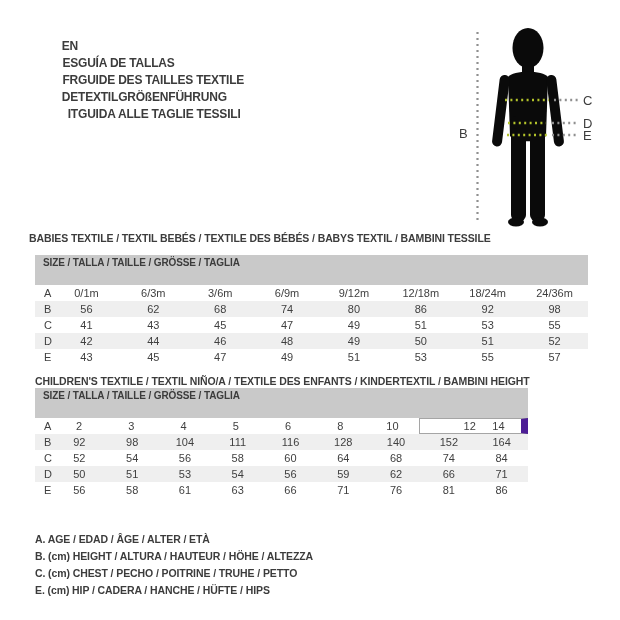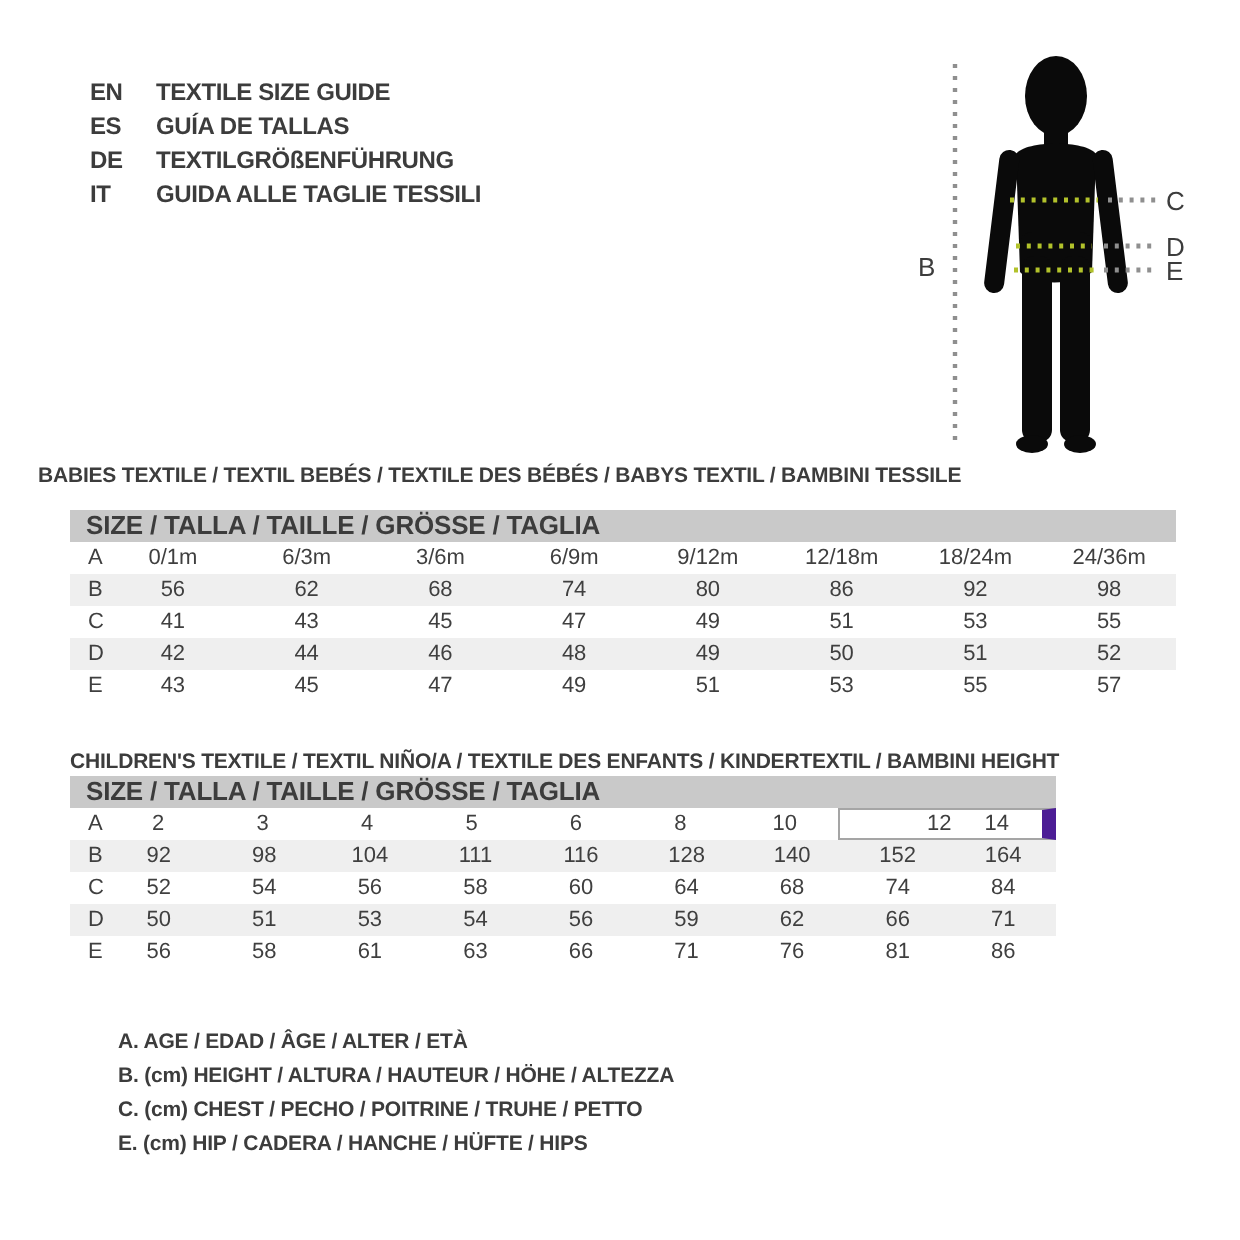--- a/index.html
+++ b/index.html
@@ -7,62 +7,65 @@
     width:620px;height:620px;background:#ffffff;
     font-family:"Liberation Sans", sans-serif;
     -webkit-font-smoothing:antialiased;
   }
   #canvas{position:relative;width:620px;height:620px;background:#ffffff;overflow:hidden;}
 
   
   .lang-block{position:absolute;left:45px;top:38px;font-size:12px;font-weight:bold;
               color:#3c3c3c;letter-spacing:-0.2px;}
   .lang-row{display:flex;height:17px;line-height:17px;white-space:nowrap;}
-  .lang-code{width:33px;}
+  .lang-code{width:33px;text-align:right;}
 
   
   .sec-title{position:absolute;font-size:10.5px;font-weight:bold;color:#3c3c3c;
              letter-spacing:-0.1px;white-space:nowrap;}
 
   
   .table{position:absolute;color:#3f3f3f;}
-  .size-bar{height:16px;line-height:16px;background:#c9c9c9;font-size:13px;font-weight:bold;
+  .size-bar{height:30px;line-height:16px;background:#c9c9c9;font-size:10px;font-weight:bold;
             padding-left:8px;box-sizing:border-box;color:#3c3c3c;letter-spacing:-0.1px;
             white-space:nowrap;overflow:hidden;}
   .trow{display:grid;height:16px;font-size:11px;}
   .babies-t .trow{grid-template-columns:18px repeat(8,1fr);}
   .children-t .trow{grid-template-columns:18px repeat(9,1fr);}
   .shade{background:#efefef;}
   .rlabel{padding-left:9px;line-height:16px;}
   .cell{text-align:center;line-height:16px;height:16px;box-sizing:border-box;}
   .box-h{border-top:1px solid #a5a5a5;border-bottom:1px solid #a5a5a5;line-height:14px;}
   .box-left{border-left:1px solid #a5a5a5;padding-left:44px;}
   .box-right{border-right:7px solid #4c1d95;}
 
   
-  .legend{position:absolute;left:35px;top:513px;font-size:10.5px;font-weight:bold;
-          color:#3c3c3c;letter-spacing:-0.1px;margin-left:24px;}
+  .legend{position:absolute;left:35px;top:531px;font-size:10.5px;font-weight:bold;
+          color:#3c3c3c;letter-spacing:-0.1px;}
   .legend div{height:17px;line-height:17px;white-space:nowrap;}
 
   
   .figure-wrap{position:absolute;left:450px;top:16px;width:170px;height:212px;}
 </style>
 </head>
 <body>
 
 <div id="canvas">
 
   <div class="lang-block">
     <div class="lang-row">
       <span class="lang-code">EN</span>
-      <span>TEXTILE SIZE GUIDE</span>
     </div>
     <div class="lang-row">
       <span class="lang-code">ES</span>
       <span>GUÍA DE TALLAS</span>
+    </div>
+    <div class="lang-row">
+      <span class="lang-code">FR</span>
+      <span>GUIDE DES TAILLES TEXTILE</span>
     </div>
     <div class="lang-row">
       <span class="lang-code">DE</span>
       <span>TEXTILGRÖßENFÜHRUNG</span>
     </div>
     <div class="lang-row">
       <span class="lang-code">IT</span>
       <span>GUIDA ALLE TAGLIE TESSILI</span>
     </div>
   </div>
@@ -94,21 +97,21 @@
       <line x1="57" y1="119" x2="97" y2="119" stroke="#b2c22b" stroke-width="2.4" stroke-dasharray="2 3.4"></line>
       <line x1="102" y1="119" x2="128" y2="119" stroke="#8f8f8f" stroke-width="2.4" stroke-dasharray="2 3.4"></line>
 
       <text x="9" y="122" font-size="13" fill="#3c3c3c">B</text>
       <text x="133" y="89" font-size="13" fill="#3c3c3c">C</text>
       <text x="133" y="112" font-size="13" fill="#3c3c3c">D</text>
       <text x="133" y="124" font-size="13" fill="#3c3c3c">E</text>
     </svg>
   </div>
 
-  <div class="sec-title" style="left:19px;top:232px;text-align:center;">BABIES TEXTILE / TEXTIL BEBÉS / TEXTILE DES BÉBÉS / BABYS TEXTIL / BAMBINI TESSILE</div>
+  <div class="sec-title" style="left:29px;top:232px;text-align:center;">BABIES TEXTILE / TEXTIL BEBÉS / TEXTILE DES BÉBÉS / BABYS TEXTIL / BAMBINI TESSILE</div>
   <div class="table babies-t" style="left:35px;top:255px;width:553px;">
     <div class="size-bar">SIZE / TALLA / TAILLE / GRÖSSE / TAGLIA</div>
   <div class="trow">
         <span class="rlabel">A</span>
         <span class="cell">0/1m</span>
         <span class="cell">6/3m</span>
         <span class="cell">3/6m</span>
         <span class="cell">6/9m</span>
         <span class="cell">9/12m</span>
         <span class="cell">12/18m</span>

